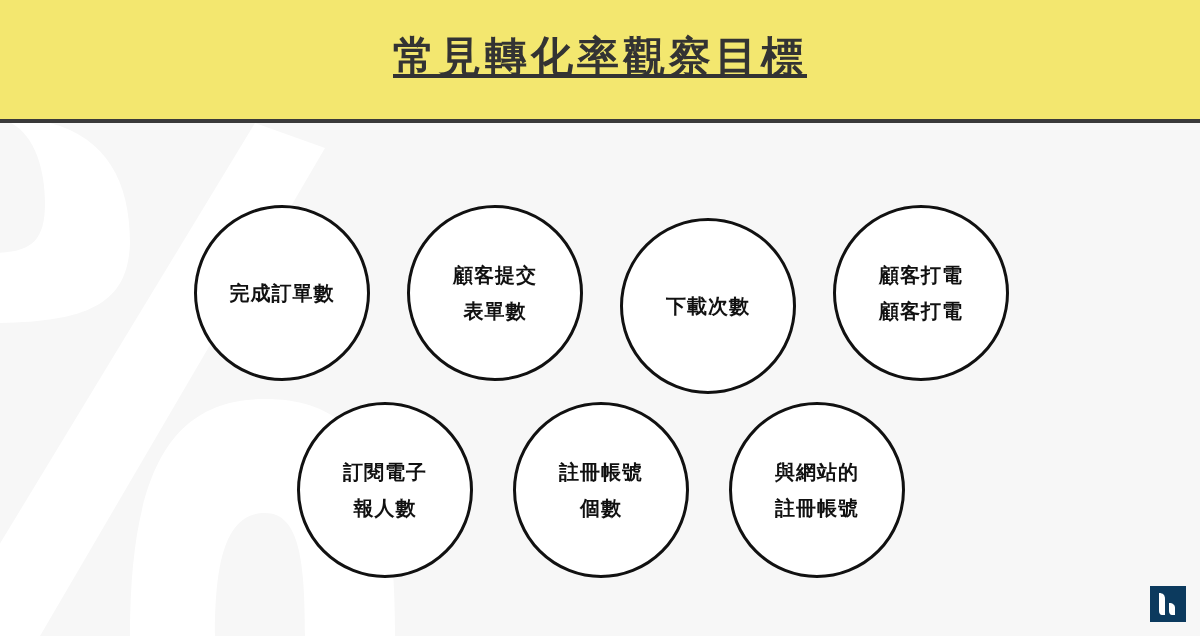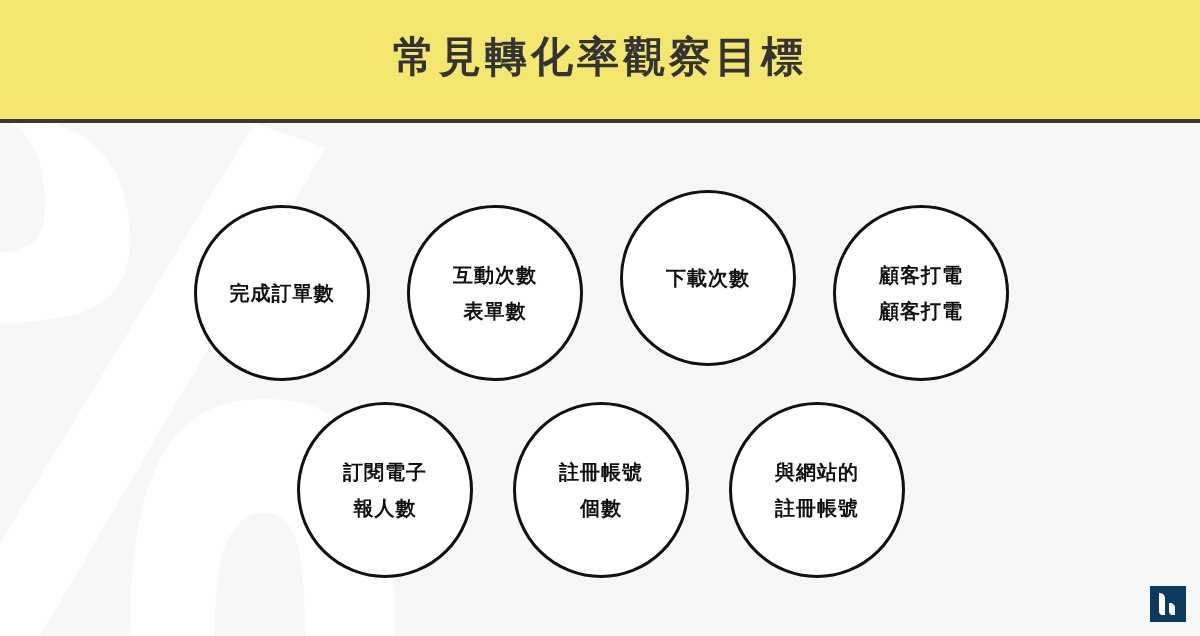--- a/index.html
+++ b/index.html
@@ -9,21 +9,21 @@
       font-family: "DejaVu Sans", "Liberation Sans", sans-serif;
     }
     .header {
       position: absolute; left: 0; top: 0; width: 1200px; height: 119px;
       background: #f3e76f;
       border-bottom: 4px solid #3a3a3a;
       display: flex; align-items: center; justify-content: center;
     }
     .title {
       font-size: 42px; font-weight: bold; color: #333333;
-      letter-spacing: 4px; margin-top: -6px;
+      letter-spacing: 4px; margin-top: -6px; text-decoration: underline;
     }
     .watermark { position: absolute; left: 0; top: 123px; width: 1200px; height: 513px; }
     .circle {
       position: absolute; width: 170px; height: 170px; border-radius: 50%;
       background: #ffffff; border: 3px solid #111111; box-sizing: content-box;
       display: flex; flex-direction: column; align-items: center; justify-content: center;
       text-align: center;
     }
     .circle span {
       display: block; font-size: 20px; font-weight: bold; color: #111111;
@@ -49,24 +49,24 @@
 
   <polygon points="255,0 325,25 40,513 -30,513 -30,470" fill="#ffffff"></polygon>
 
   <path d="M265,276 C360,276 395,340 395,513 L305,513 C305,440 300,390 265,390 C225,390 215,440 215,513 L130,513 C130,350 170,276 265,276 Z" fill="#ffffff"></path>
 </svg>
 
 <div class="circle" style="left:194px; top:205px;align-items:center;">
   <span>完成訂單數</span>
 </div>
 <div class="circle" style="left:407px; top:205px;">
-  <span>互動次數</span>
+  <span>顧客提交</span>
   <span>表單數</span>
 </div>
-<div class="circle" style="left:620px; top:190px;font-family:Liberation Serif, serif;">
+<div class="circle" style="left:620px; top:218px;font-family:Liberation Serif, serif;">
   <span>下載次數</span>
 </div>
 <div class="circle" style="left:833px; top:205px;">
   <span>顧客打電</span>
   <span>顧客打電</span>
 </div>
 <div class="circle" style="left:297px; top:402px;">
   <span>訂閱電子</span>
   <span>報人數</span>
 </div>

